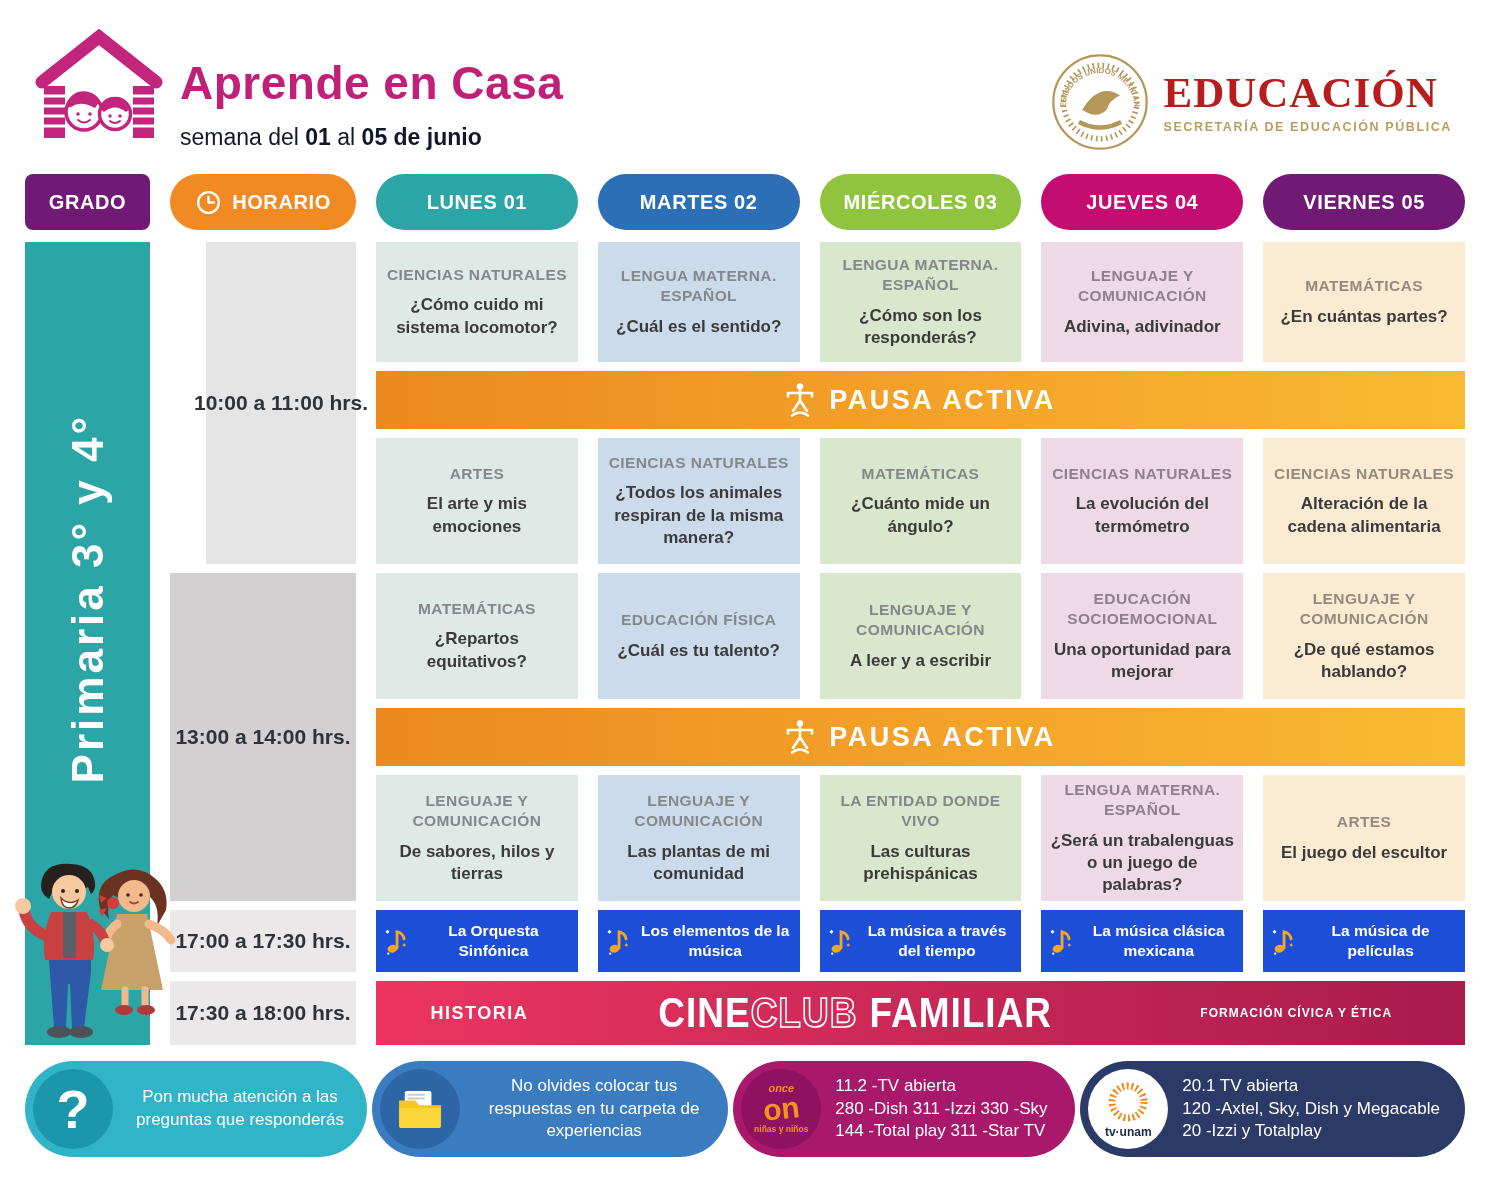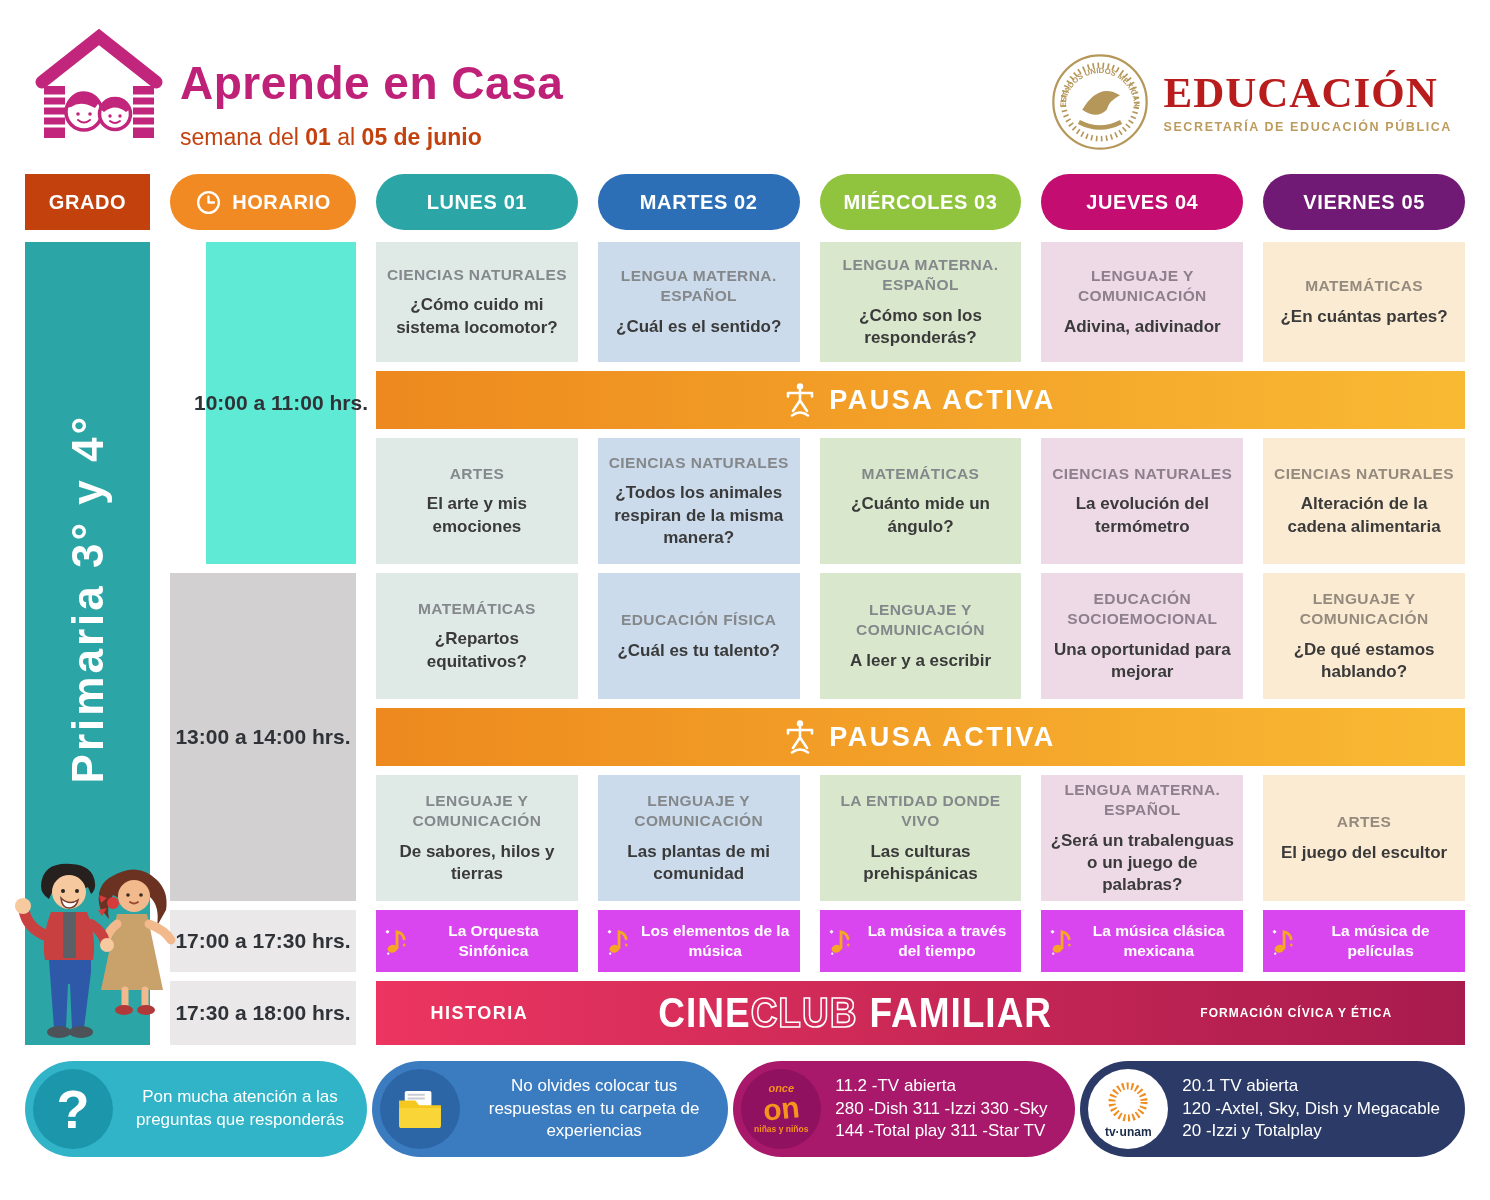--- a/index.html
+++ b/index.html
@@ -3,62 +3,62 @@
 <meta charset="utf-8">
 <style>
   * { margin:0; padding:0; box-sizing:border-box; }
   html,body { width:1490px; height:1200px; background:#ffffff; font-family:"Liberation Sans", sans-serif; overflow:hidden; }
 
   
   .header { display:flex; align-items:flex-start; padding:28px 28px 0 34px; height:172px; }
   .house-logo { width:130px; height:118px; flex-shrink:0; }
   .title-block { margin-left:16px; margin-top:28px; }
   .page-title { font-size:46px; font-weight:800; color:#C02178; letter-spacing:.5px; }
-  .page-subtitle { margin-top:14px; font-size:23px; color:#c2410c; font-weight:400; }
+  .page-subtitle { margin-top:14px; font-size:23px; color:#0f172a; font-weight:400; }
   .page-subtitle b { font-weight:800; }
   .sep-logo { margin-left:auto; display:flex; align-items:center; gap:14px; margin-top:24px; padding-right:10px; }
   .sep-seal { width:100px; height:100px; }
   .sep-name { font-family:"Liberation Serif", serif; font-size:43px; font-weight:700; color:#b91c1c; letter-spacing:1px; line-height:1; }
   .sep-sub { font-size:12.5px; font-weight:700; color:#BC9B5D; letter-spacing:1.6px; margin-top:6px; }
 
   
   .cols { display:grid; grid-template-columns:125px 186px repeat(5,1fr); column-gap:20px; margin:0 25px; }
   .pills-row { height:56px; margin-top:2px; }
   .pill { display:flex; align-items:center; justify-content:center; gap:10px; color:#fff; font-size:20px; font-weight:600; letter-spacing:.6px; border-radius:30px; }
-  .pill.grado { border-radius:0; background:#c2410c; }
+  .pill.grado { border-radius:8px; background:#701a75; }
   .pill .clock { width:27px; height:27px; }
 
   .body-grid { position:relative; margin-top:12px; display:grid; grid-template-columns:125px 186px repeat(5,1fr); grid-template-rows:120px 58px 126px 126px 58px 126px 62px 64px; column-gap:20px; row-gap:9px; margin-left:25px; margin-right:25px; }
 
   .grade-bar { grid-column:1; grid-row:1/9; background:#2BA5A5; position:relative; display:flex; align-items:center; justify-content:center; }
   .grade-bar .vtext { writing-mode:vertical-rl; transform:rotate(180deg); color:#fff; font-size:44px; font-weight:700; letter-spacing:3px; white-space:nowrap; margin-bottom:90px; }
   .kids { position:absolute; left:-12px; bottom:-5px; width:182px; height:auto; }
 
   .time-block { grid-column:2; display:flex; align-items:center; justify-content:center; font-size:21px; font-weight:600; color:#2F3337; white-space:nowrap; }
-  .tb-a { background:#5eead4; grid-row:1/4;margin-left:36px; }
+  .tb-a { background:#e5e5e5; grid-row:1/4;margin-left:36px; }
   .tb-b { background:#D2D0D1; grid-row:4/7; }
   .tb-c { background:#EAE8E9; grid-row:7; }
   .tb-d { background:#EAE8E9; grid-row:8; }
 
   .cell { display:flex; flex-direction:column; align-items:center; justify-content:center; gap:9px; padding:10px 9px; text-align:center; }
   .cell .subj { font-size:15.5px; font-weight:600; color:#84888B; letter-spacing:.4px; line-height:1.3; }
   .cell .topic { font-size:17px; font-weight:600; color:#3A3A3A; line-height:1.3; }
   .c-lun { background:#DFE9E6; }
   .c-mar { background:#CBDBEB; }
   .c-mie { background:#D9E7CC; }
   .c-jue { background:#EED9E7; }
   .c-vie { background:#FBEBD2; }
   .c-jue .subj { color:#8D7F8B; }
   .c-vie .subj { color:#948A7D; }
 
   .pausa { grid-column:3/8; background:linear-gradient(90deg,#ED891E 0%,#F9BA33 100%); display:flex; align-items:center; justify-content:center; gap:14px; color:#fff; font-size:27px; font-weight:800; letter-spacing:2.5px; }
   .pausa svg { width:30px; height:38px; }
   .p1 { grid-row:2; } .p2 { grid-row:5; }
 
-  .music { grid-row:7; background:#d946ef; display:flex; align-items:center; justify-content:center; gap:9px; padding:6px 8px; color:#fff; font-size:15.5px; font-weight:600; text-align:center; line-height:1.3; }
+  .music { grid-row:7; background:#1d4ed8; display:flex; align-items:center; justify-content:center; gap:9px; padding:6px 8px; color:#fff; font-size:15.5px; font-weight:600; text-align:center; line-height:1.3; }
   .music svg { width:24px; height:34px; flex-shrink:0; }
 
   .cine { grid-column:3/8; grid-row:8; background:linear-gradient(90deg,#EC3560 0%,#A81B4D 100%); display:flex; align-items:center; color:#fff; }
   .cine .hist { width:19%; text-align:center; font-size:18px; font-weight:600; letter-spacing:1.5px; }
   .cine .brand { flex:1; text-align:center; font-size:37px; font-weight:800; letter-spacing:1px; transform:scaleY(1.15); white-space:nowrap; }
   .cine .brand .outline { color:#fff; }
   @supports (-webkit-text-stroke: 1.5px #fff) {
     .cine .brand .outline { color:transparent; -webkit-text-stroke:1.5px #fff; }
   }
   .cine .brand .fam { margin-left:12px; }

